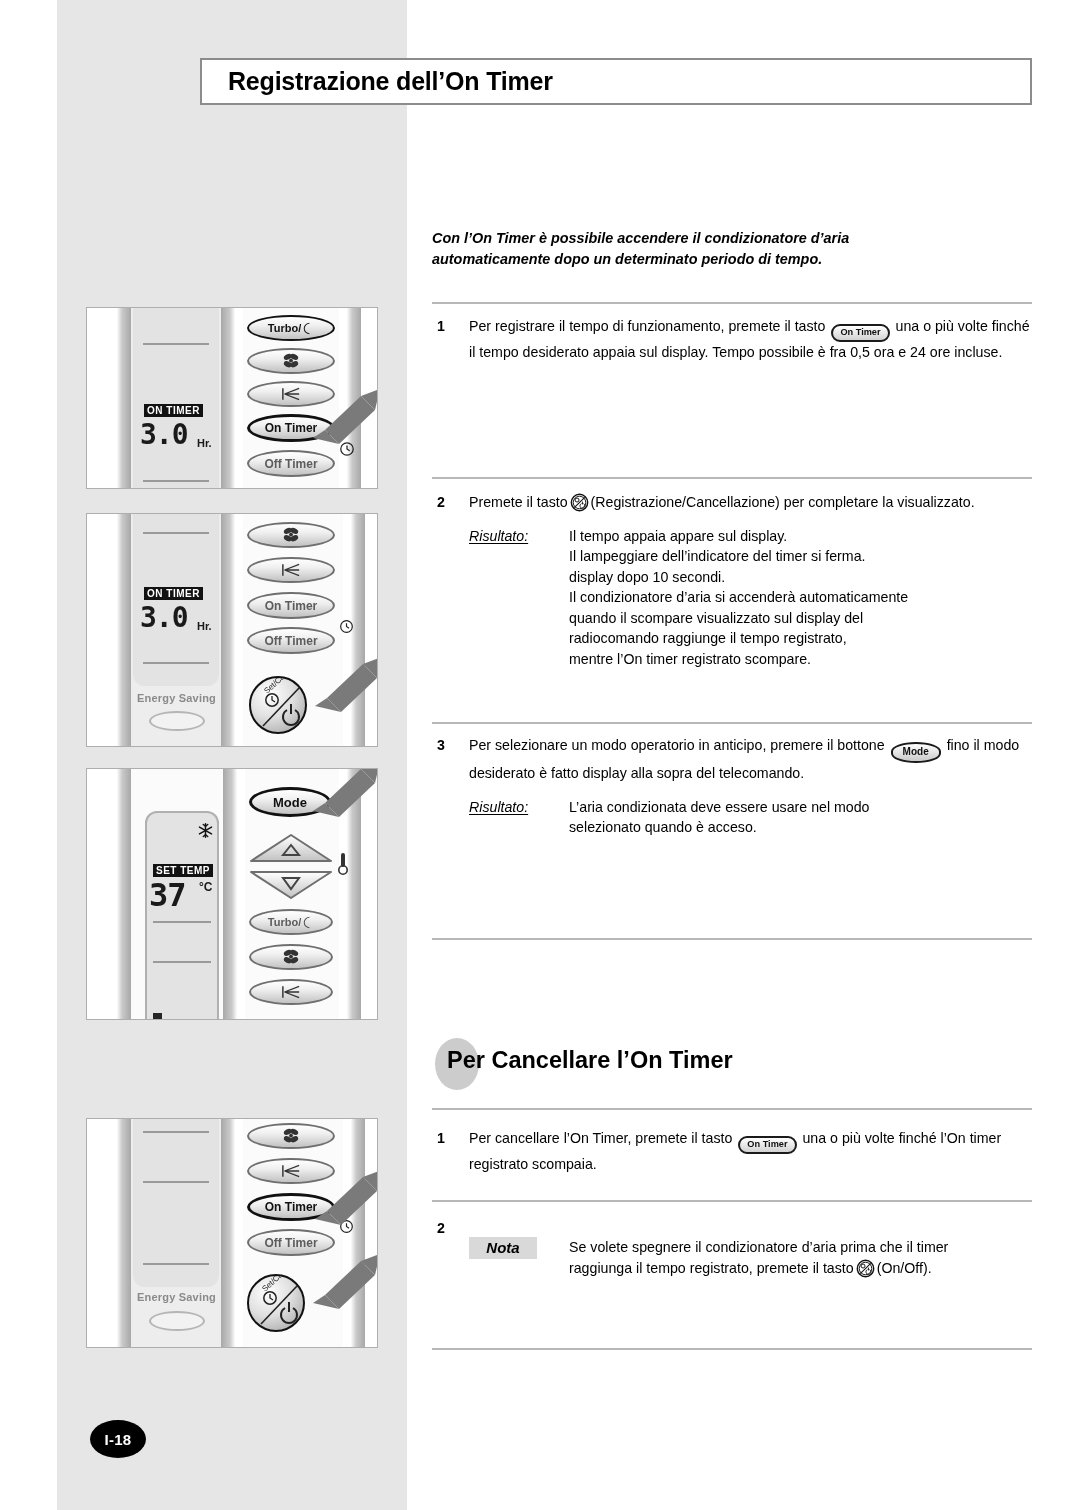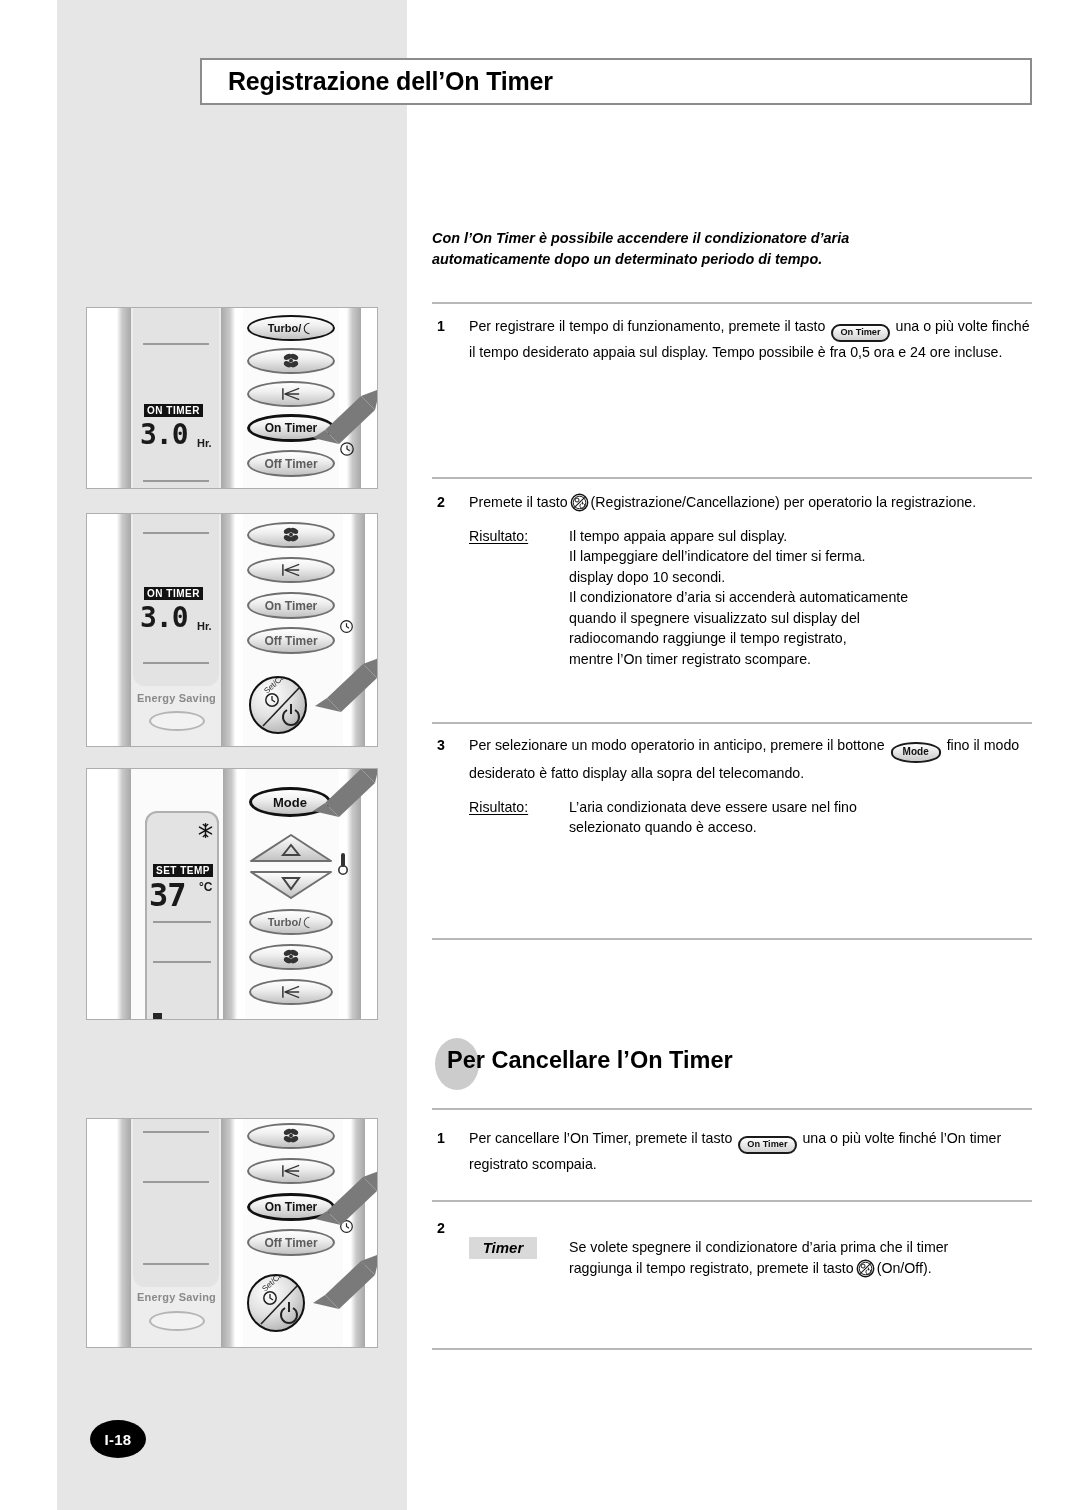--- a/index.html
+++ b/index.html
@@ -55,21 +55,21 @@
     font-size: 14.2px; line-height: 20.5px; color: #000;
   }
   .step .num {
     position: absolute; left: 5px; top: 0;
     font-weight: bold; font-size: 14.2px;
   }
   .step .body { margin-left: 37px; }
   .res-row { display: flex; margin-top: 13px; }
   .res-label {
     width: 100px; flex: 0 0 100px;
-    text-decoration: underline; text-underline-offset: 2px;
+    text-decoration: underline; text-underline-offset: 2px; font-style: italic;
   }
   .res-text { flex: 1; }
 
   .nota-row { display: flex; margin-top: 19px; margin-left: 37px; }
   .nota-label {
     width: 100px; flex: 0 0 100px;
     font-weight: bold; font-style: italic;
     background: #d9d9d9; height: 22px; line-height: 22px;
     text-align: center; width: 68px; flex: 0 0 68px;
     margin-right: 32px; font-size: 15px;
@@ -509,48 +509,48 @@
 
     <div class="step" style="top:492px;">
       <span class="num">2</span>
       <div class="body">
         <span>Premete il tasto</span><span class="icon-setcancel"><svg width="19" height="19" viewBox="0 0 20 20">
               <circle cx="10" cy="10" r="8.6" fill="none" stroke="#111" stroke-width="1.5"></circle>
               <circle cx="10" cy="10" r="6.6" fill="none" stroke="#111" stroke-width="1"></circle>
               <line x1="4.5" y1="15.5" x2="15.5" y2="4.5" stroke="#111" stroke-width="1.1"></line>
               <circle cx="7.4" cy="7.4" r="2.1" fill="none" stroke="#111" stroke-width="1"></circle>
               <path d="M12 11.2 A2.6 2.6 0 1 0 14.2 11.2 M13.1 9.1 L13.1 12" fill="none" stroke="#111" stroke-width="1"></path>
-            </svg></span><span>(Registrazione/Cancellazione) per operatorio la registrazione.</span>
+            </svg></span><span>(Registrazione/Cancellazione) per completare la visualizzato.</span>
         <div class="res-row">
           <span class="res-label">Risultato:</span>
           <span class="res-text">
             <div>Il tempo appaia appare sul display.</div>
             <div>Il lampeggiare dell’indicatore del timer si ferma.</div>
             <div>display dopo 10 secondi.</div>
             <div>Il condizionatore d’aria si accenderà automaticamente</div>
-            <div>quando il spegnere visualizzato sul display del</div>
+            <div>quando il scompare visualizzato sul display del</div>
             <div>radiocomando raggiunge il tempo registrato,</div>
             <div>mentre l’On timer registrato scompare.</div>
           </span>
         </div>
       </div>
     </div>
 
     <div class="hr" style="top:722px;"></div>
 
     <div class="step" style="top:735px;">
       <span class="num">3</span>
       <div class="body">
         <span>Per selezionare un modo operatorio in anticipo, premere il bottone</span>
         <span class="btn-mode">Mode</span>
         <span>fino il modo desiderato è fatto display alla sopra del telecomando.</span>
         <div class="res-row">
           <span class="res-label">Risultato:</span>
           <span class="res-text">
-            <div>L’aria condizionata deve essere usare nel fino</div>
+            <div>L’aria condizionata deve essere usare nel modo</div>
             <div>selezionato quando è acceso.</div>
           </span>
         </div>
       </div>
     </div>
 
     <div class="hr" style="top:938px;"></div>
 
     <div class="section-head">
       <div class="blob"></div>
@@ -566,21 +566,21 @@
         <span class="btn-inline">On Timer</span>
         <span>una o più volte finché l’On timer registrato scompaia.</span>
       </div>
     </div>
 
     <div class="hr" style="top:1200px;"></div>
 
     <div class="step" style="top:1218px;">
       <span class="num">2</span>
       <div class="nota-row">
-        <span class="nota-label">Timer</span>
+        <span class="nota-label">Nota</span>
         <span class="nota-text">
           <div>Se volete spegnere il condizionatore d’aria prima che il timer</div>
           <div><span>raggiunga il tempo registrato, premete il tasto</span><span class="icon-setcancel"><svg width="19" height="19" viewBox="0 0 20 20">
                   <circle cx="10" cy="10" r="8.6" fill="none" stroke="#111" stroke-width="1.5"></circle>
                   <circle cx="10" cy="10" r="6.6" fill="none" stroke="#111" stroke-width="1"></circle>
                   <line x1="4.5" y1="15.5" x2="15.5" y2="4.5" stroke="#111" stroke-width="1.1"></line>
                   <circle cx="7.4" cy="7.4" r="2.1" fill="none" stroke="#111" stroke-width="1"></circle>
                   <path d="M12 11.2 A2.6 2.6 0 1 0 14.2 11.2 M13.1 9.1 L13.1 12" fill="none" stroke="#111" stroke-width="1"></path>
                 </svg></span><span>(On/Off).</span></div>
         </span>

